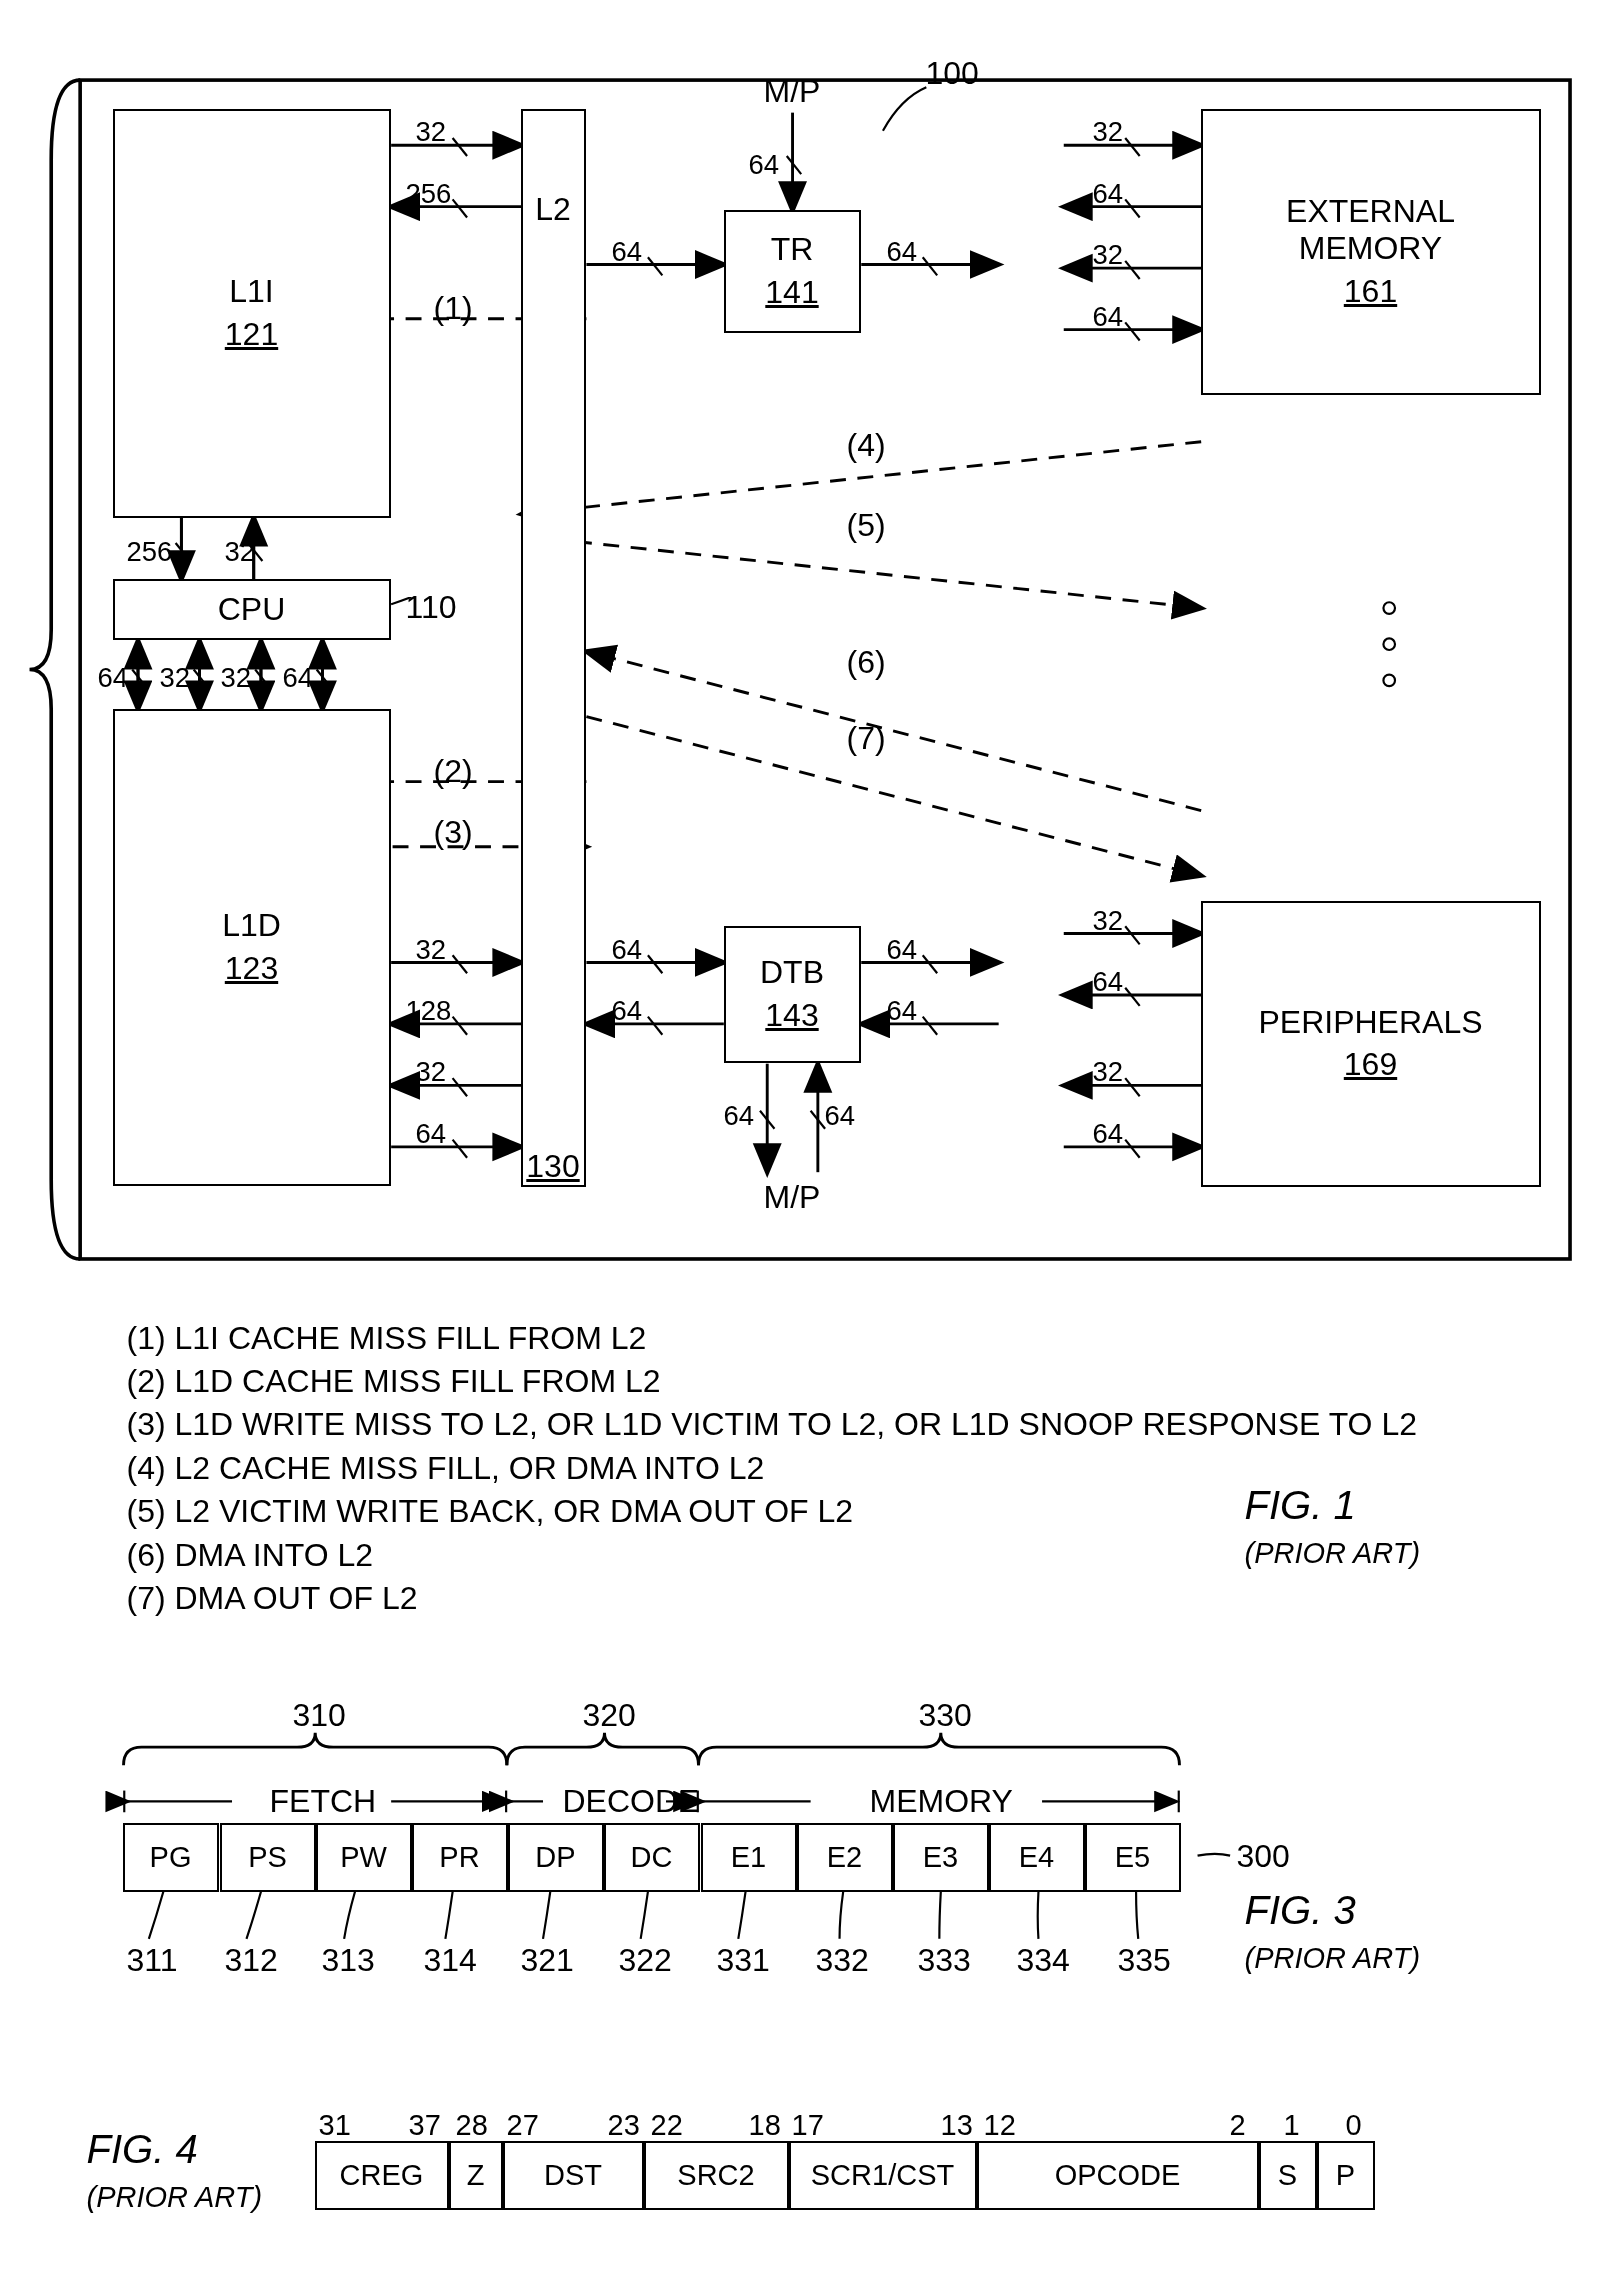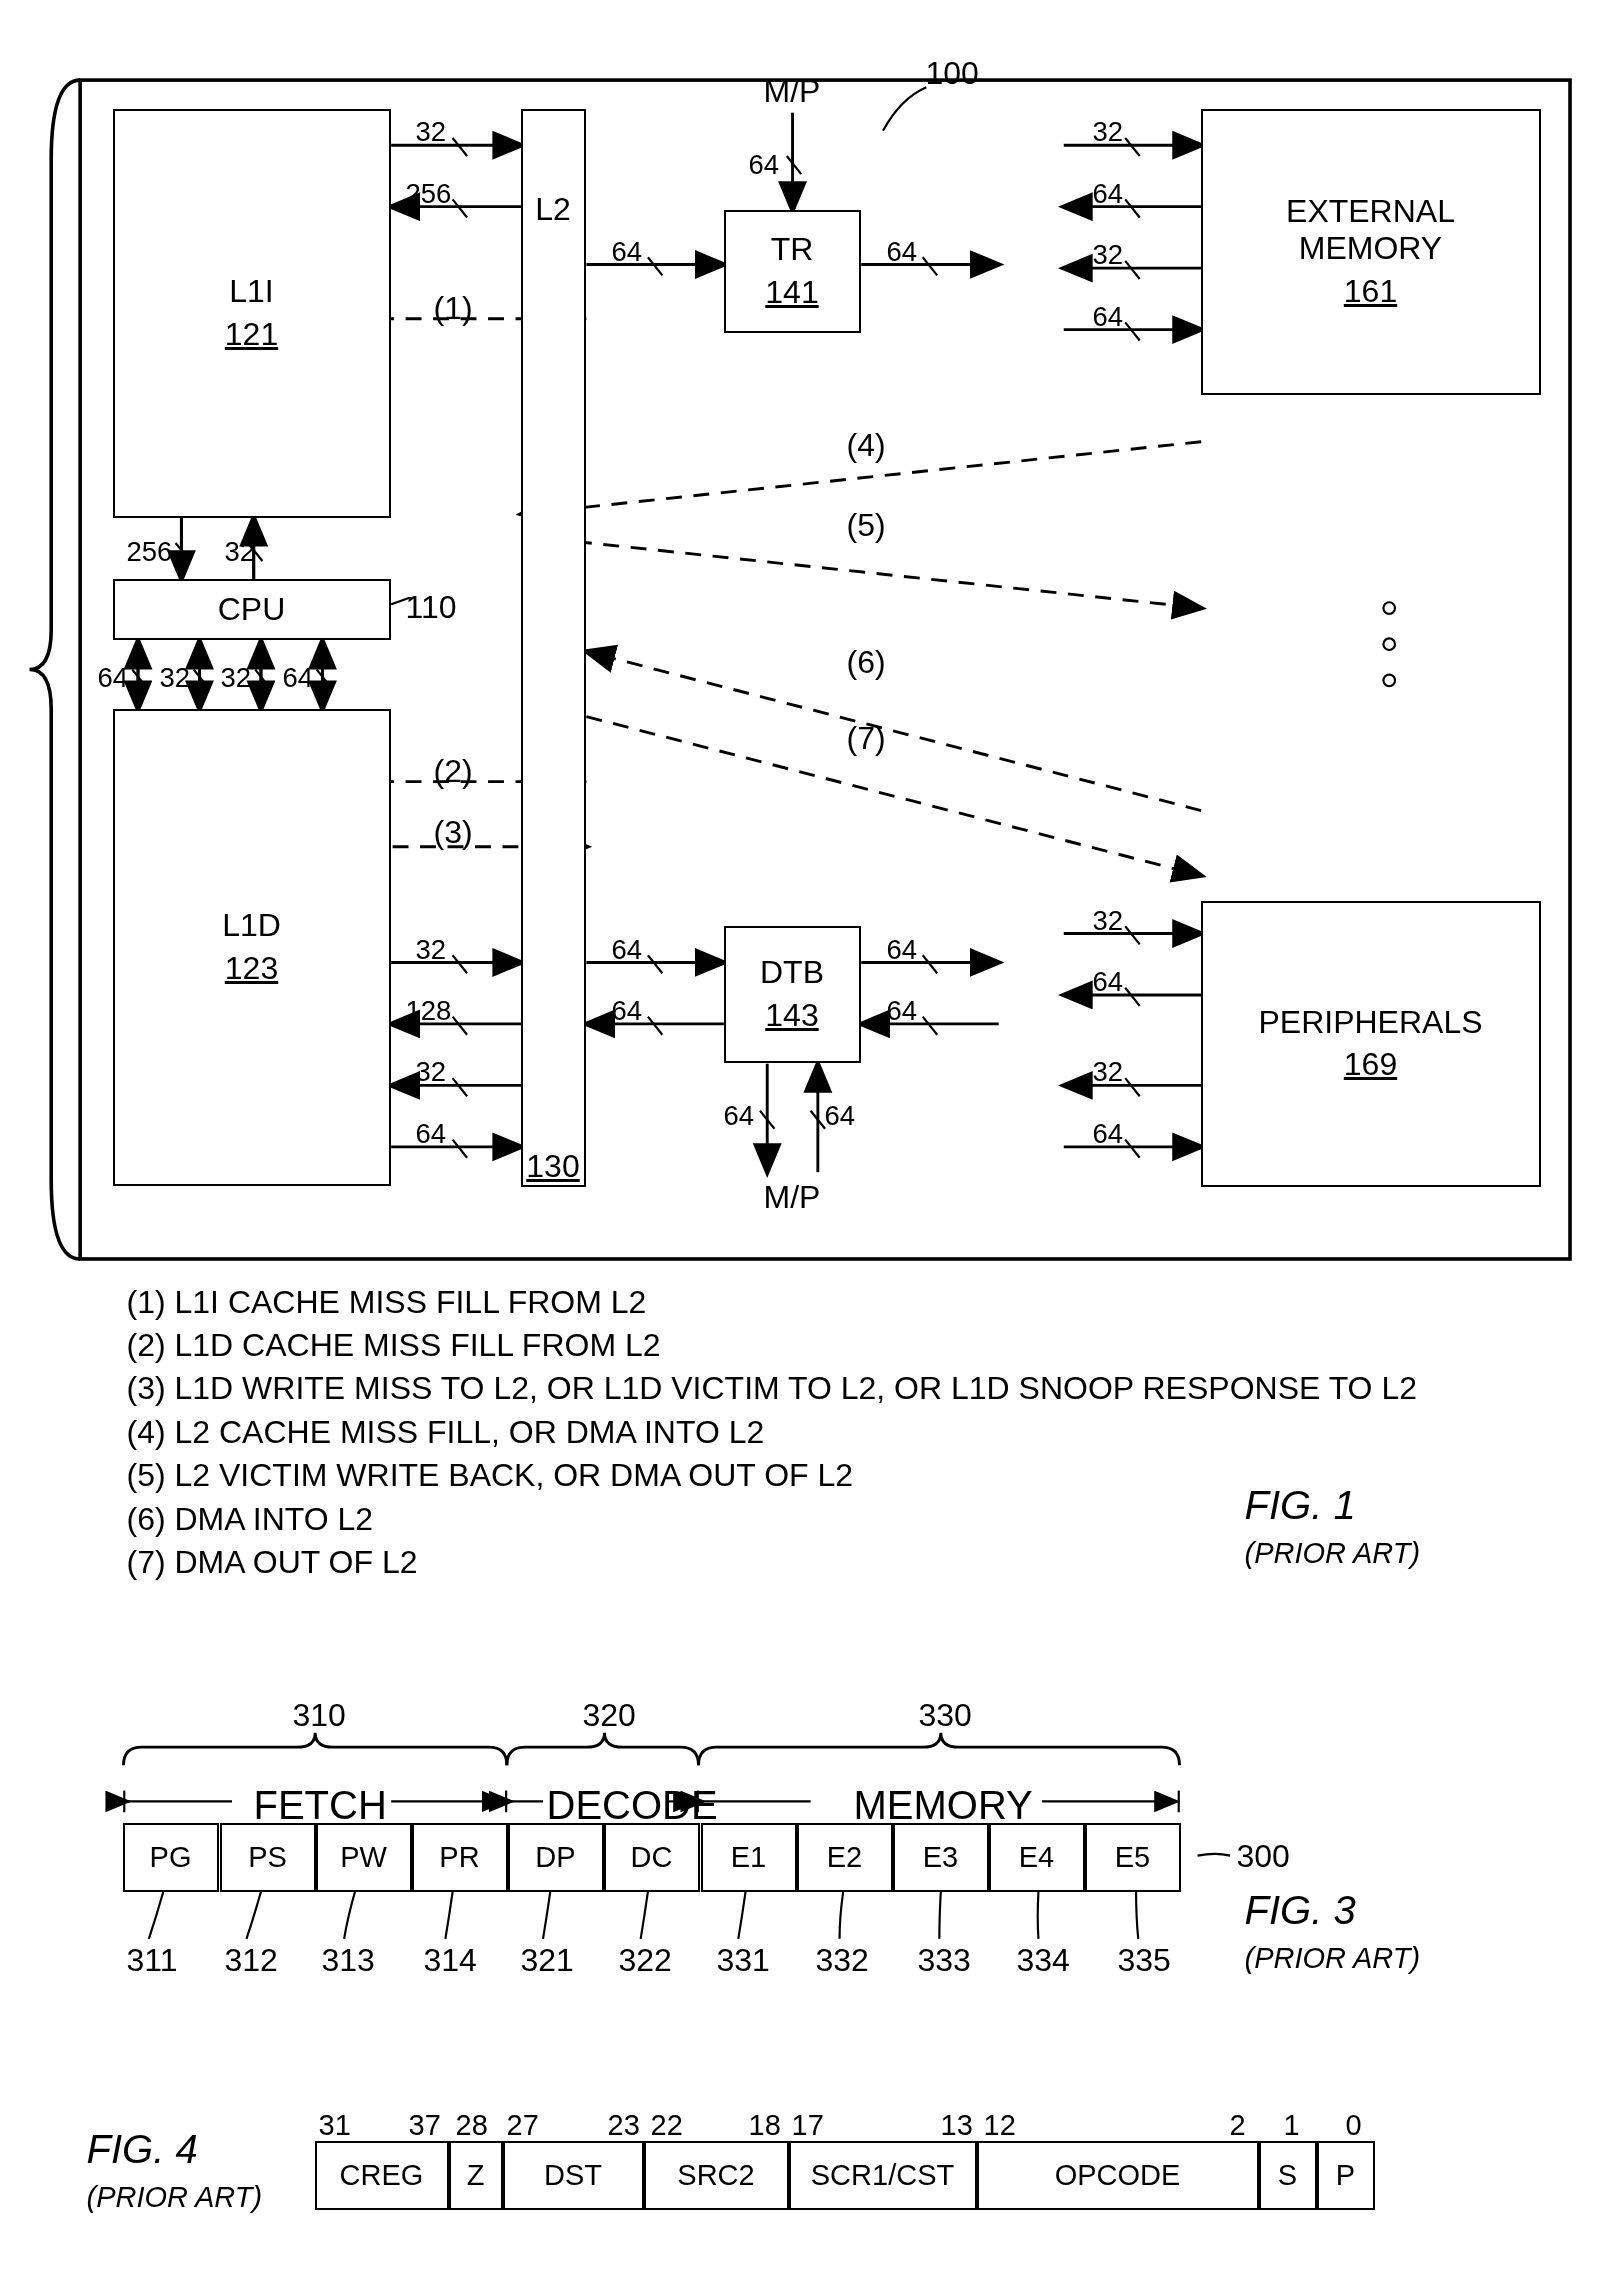--- a/index.html
+++ b/index.html
@@ -20,37 +20,37 @@
     background: #fff;
     display: flex;
     flex-direction: column;
     align-items: center;
     justify-content: center;
     text-align: center;
   }
   .label { font-size: 32px; }
   .ref { font-size: 32px; text-decoration: underline; margin-top: 5.8px; }
   .bus-label { position: absolute; font-size: 27.5px; }
-  .legend { position: absolute; font-size: 32px; line-height: 1.35; }
+  .legend { position: absolute; font-size: 32px; line-height: 1.35; margin-top: 36px; }
   .fig-label { position: absolute; font-style: italic; font-size: 40px; font-weight: 500; }
   .prior-art { position: absolute; font-style: italic; font-size: 29px; }
   .mp { position: absolute; font-size: 32px; }
   .ref-ptr { position: absolute; font-size: 32px; text-align: right; }
   svg { position: absolute; }
   .stage-cell {
     position: absolute;
     border: 2.2px solid #000;
     display: flex;
     align-items: center;
     justify-content: center;
     font-size: 29px;
   }
   .stage-label { position: absolute; font-size: 32px; }
   .bit-num { position: absolute; font-size: 29px; }
-  .phase-name { position: absolute; font-size: 40px; }
+  .phase-name { position: absolute; font-size: 32px; margin-left: 16px; }
   .dash-note { position: absolute; font-size: 32px; }
 </style>
 </head>
 <body>
 
 <div class="canvas">
 
   <svg width="1618" height="2284" style="left:0;top:0" viewBox="0 0 2237 3158">
     <defs>
       <marker id="ah" markerWidth="14" markerHeight="14" refX="10" refY="5" orient="auto">

